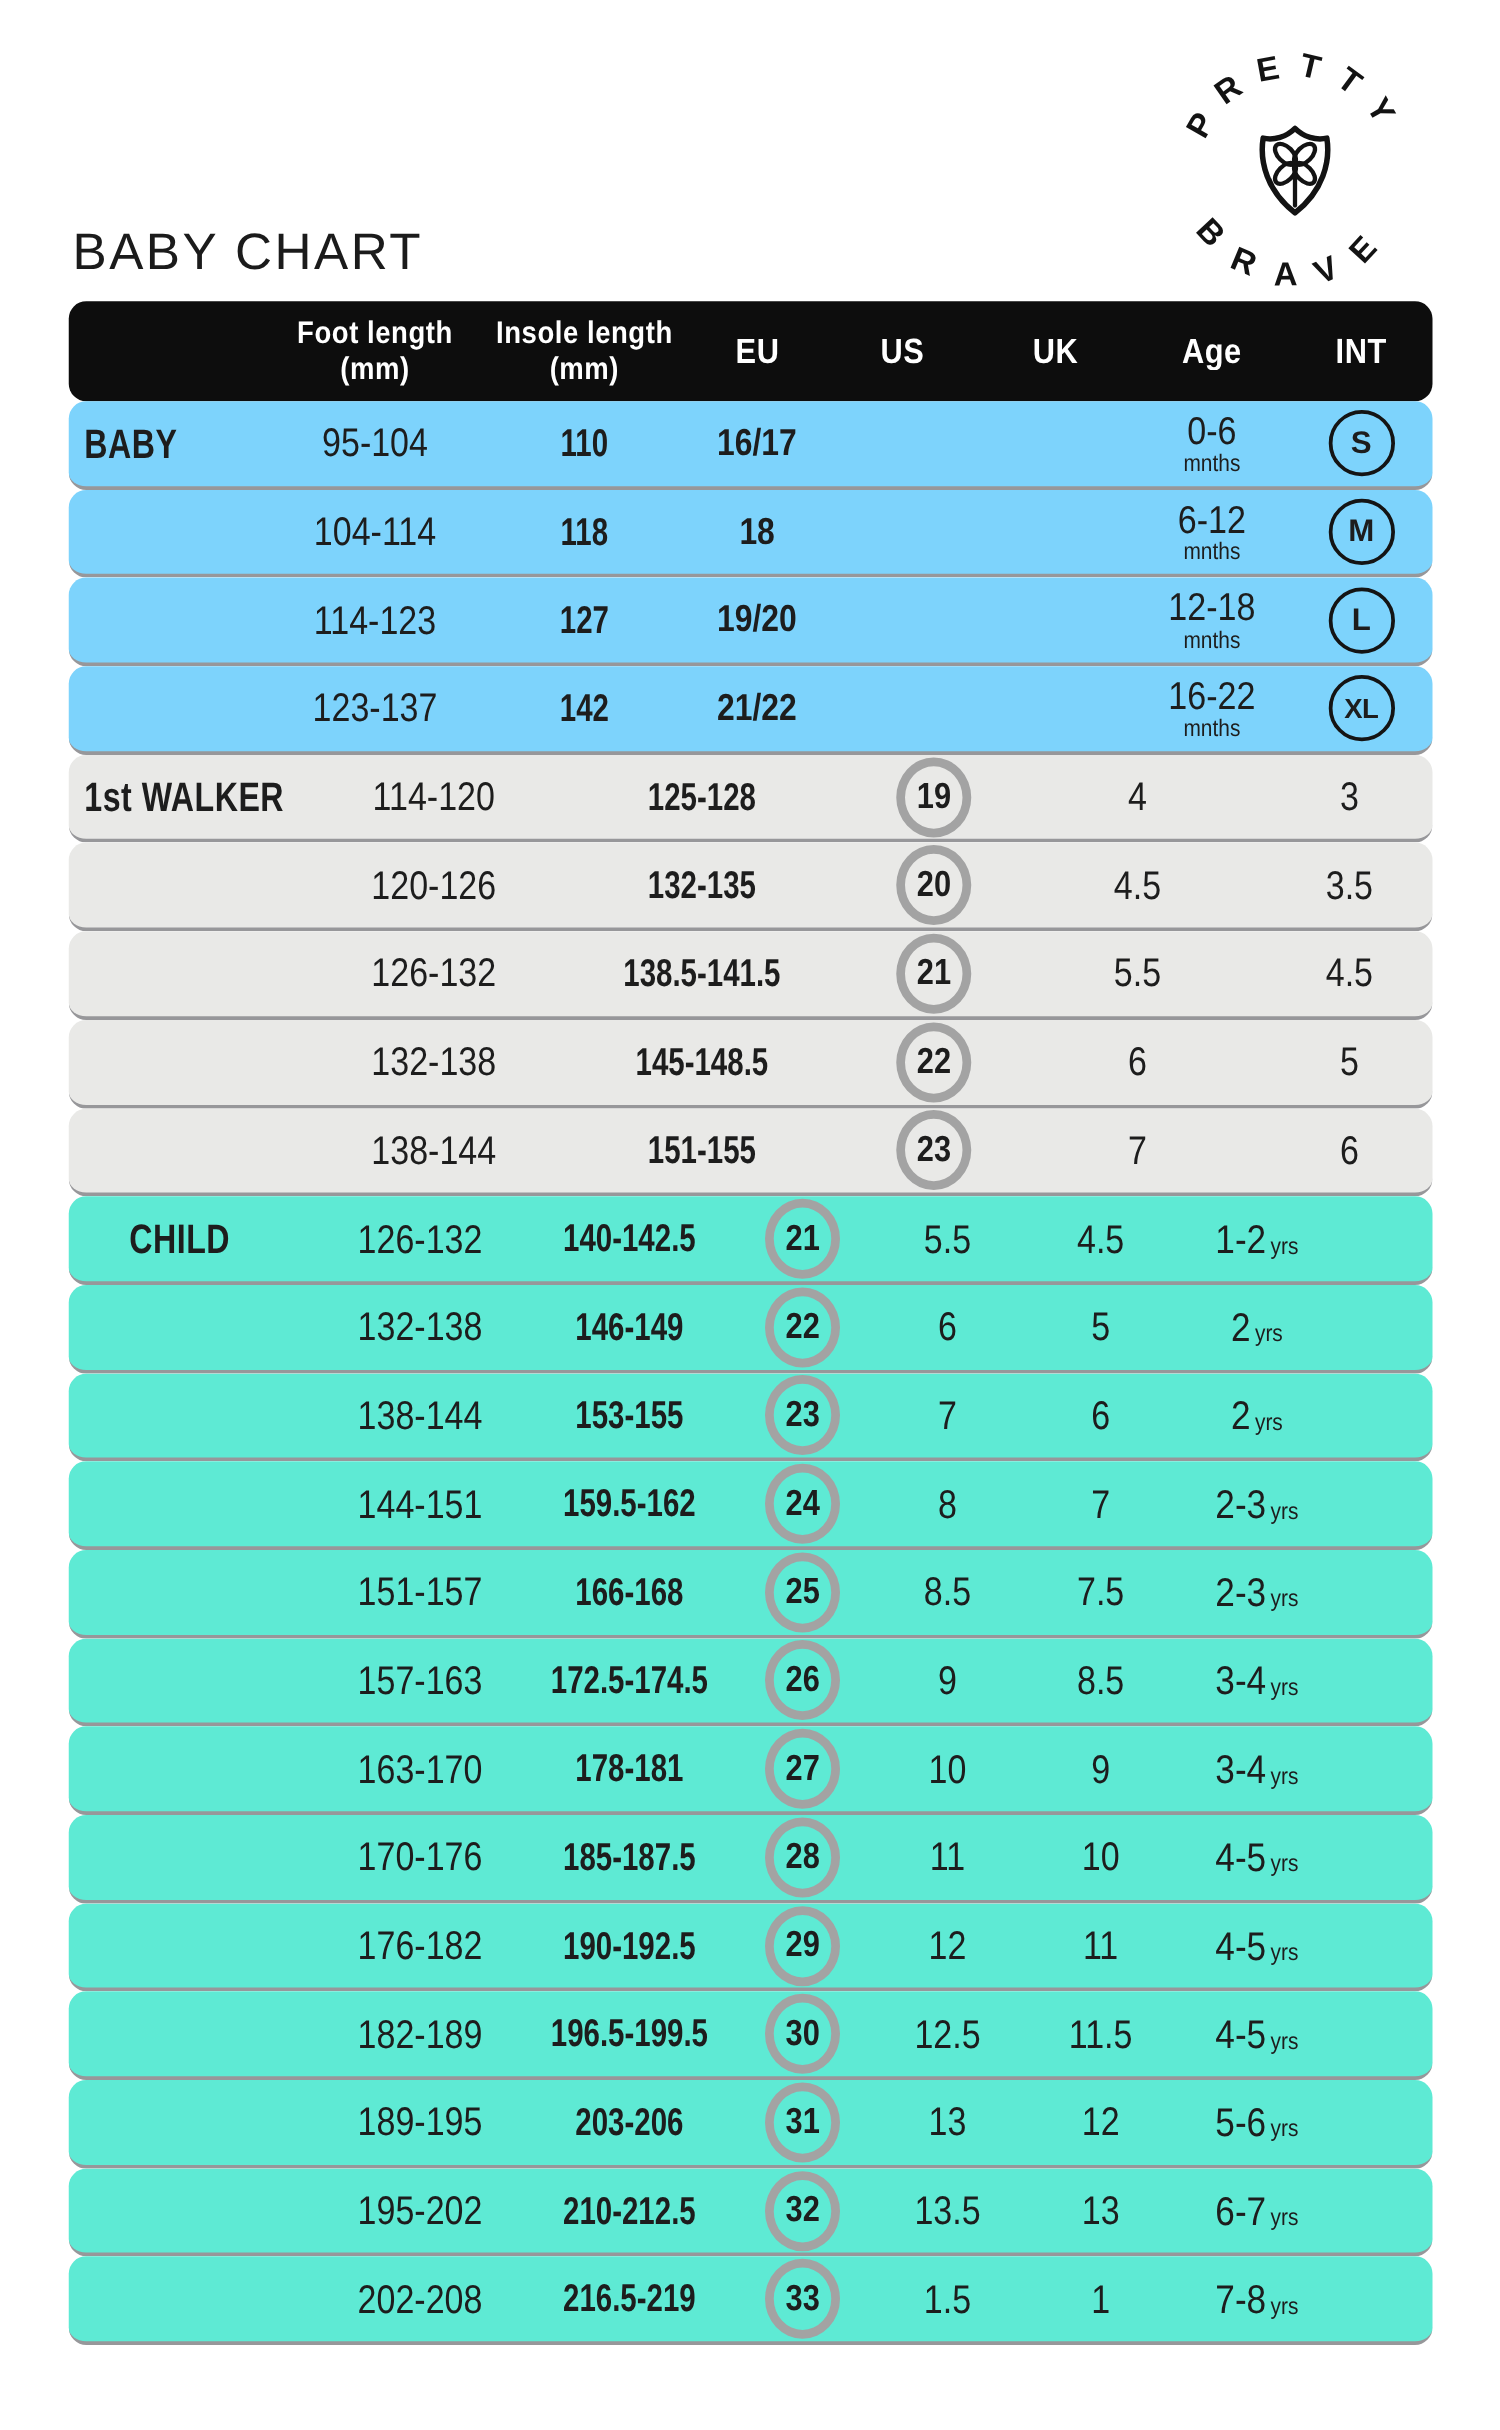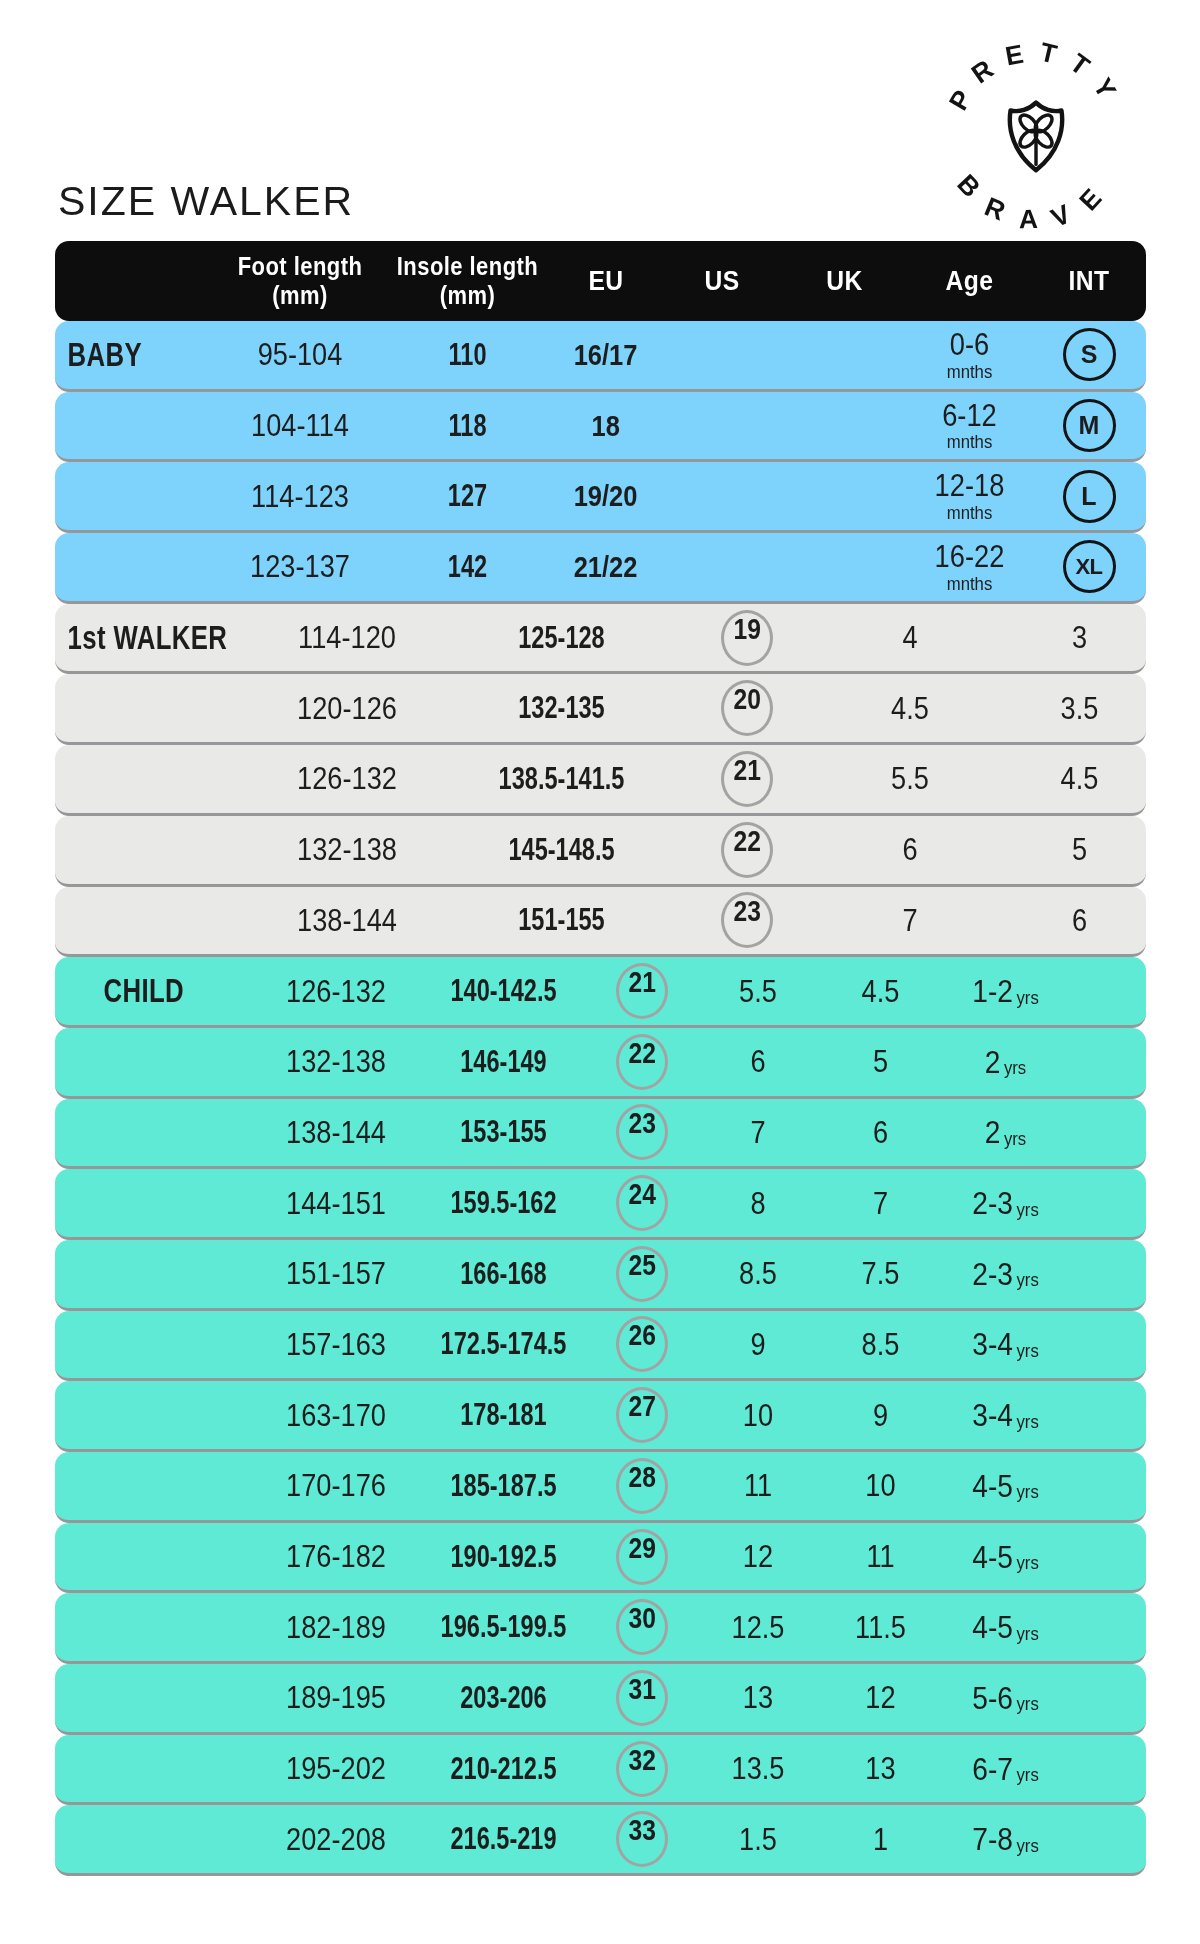--- a/index.html
+++ b/index.html
@@ -23,22 +23,22 @@
   .sec-light{background:#e9e9e7;gap:47px;}
   .sec-medium{background:#5eead4;padding-left:36px;}
 
   .cell{display:flex;align-items:center;justify-content:center;color:#1d1d1d;}
   .cat{justify-content:flex-start;padding-left:16px;font-weight:700;font-size:33px;
        letter-spacing:.5px;transform:scaleX(.78);transform-origin:left center;white-space:nowrap;}
   .foot{font-size:32px;transform:scaleX(.85);}
   .insole{font-size:31px;font-weight:700;transform:scaleX(.76);white-space:nowrap;}
   .us,.uk{font-size:32px;transform:scaleX(.85);}
 
-  .eu-badge{display:flex;justify-content:center;}
-  .eu-badge.circled{width:46px;height:50px;border:3px solid #a3a3a3;border-radius:50%;}
+  .eu-badge{display:flex;align-items:center;justify-content:center;}
+  .eu-badge.circled{width:46px;height:50px;border:7px solid #a3a3a3;border-radius:50%;}
   .eu-val{display:inline-block;font-size:30px;font-weight:700;transform:scaleX(.85);white-space:nowrap;}
   .eu-badge.circled .eu-val{font-size:29px;}
 
   .age{transform:scaleX(.88);}
   .age-num{font-size:32px;line-height:1;}
   .age-unit{font-size:19px;margin-left:4px;position:relative;top:6px;line-height:1;}
   .age.stacked{flex-direction:column;}
   .age.stacked .age-num{font-size:31px;line-height:1.05;}
   .age.stacked .age-unit{position:static;margin:0;top:0;font-size:19px;}
 
@@ -46,21 +46,21 @@
              display:flex;align-items:center;justify-content:center;font-weight:700;font-size:25px;}
   .int-badge.wide{font-size:22px;letter-spacing:-.5px;}
 
   .logo-text{font-family:"Liberation Sans",sans-serif;font-weight:700;font-size:27px;fill:#131313;}
 </style>
 </head>
 <body>
 
 <div class="page">
 
-  <div class="title">SIZE WALKER</div>
+  <div class="title">BABY CHART</div>
 
   <div class="logo">
     <svg width="196" height="206" viewBox="0 0 200 210">
       <defs>
         <path id="arcTop" d="M 24 106 A 76 76 0 0 1 176 106"></path>
         <path id="arcBot" d="M 6 106 A 94 94 0 0 0 194 106"></path>
       </defs>
       <text class="logo-text" letter-spacing="14">
         <textPath href="#arcTop" startOffset="50%" text-anchor="middle">PRETTY</textPath>
       </text>

